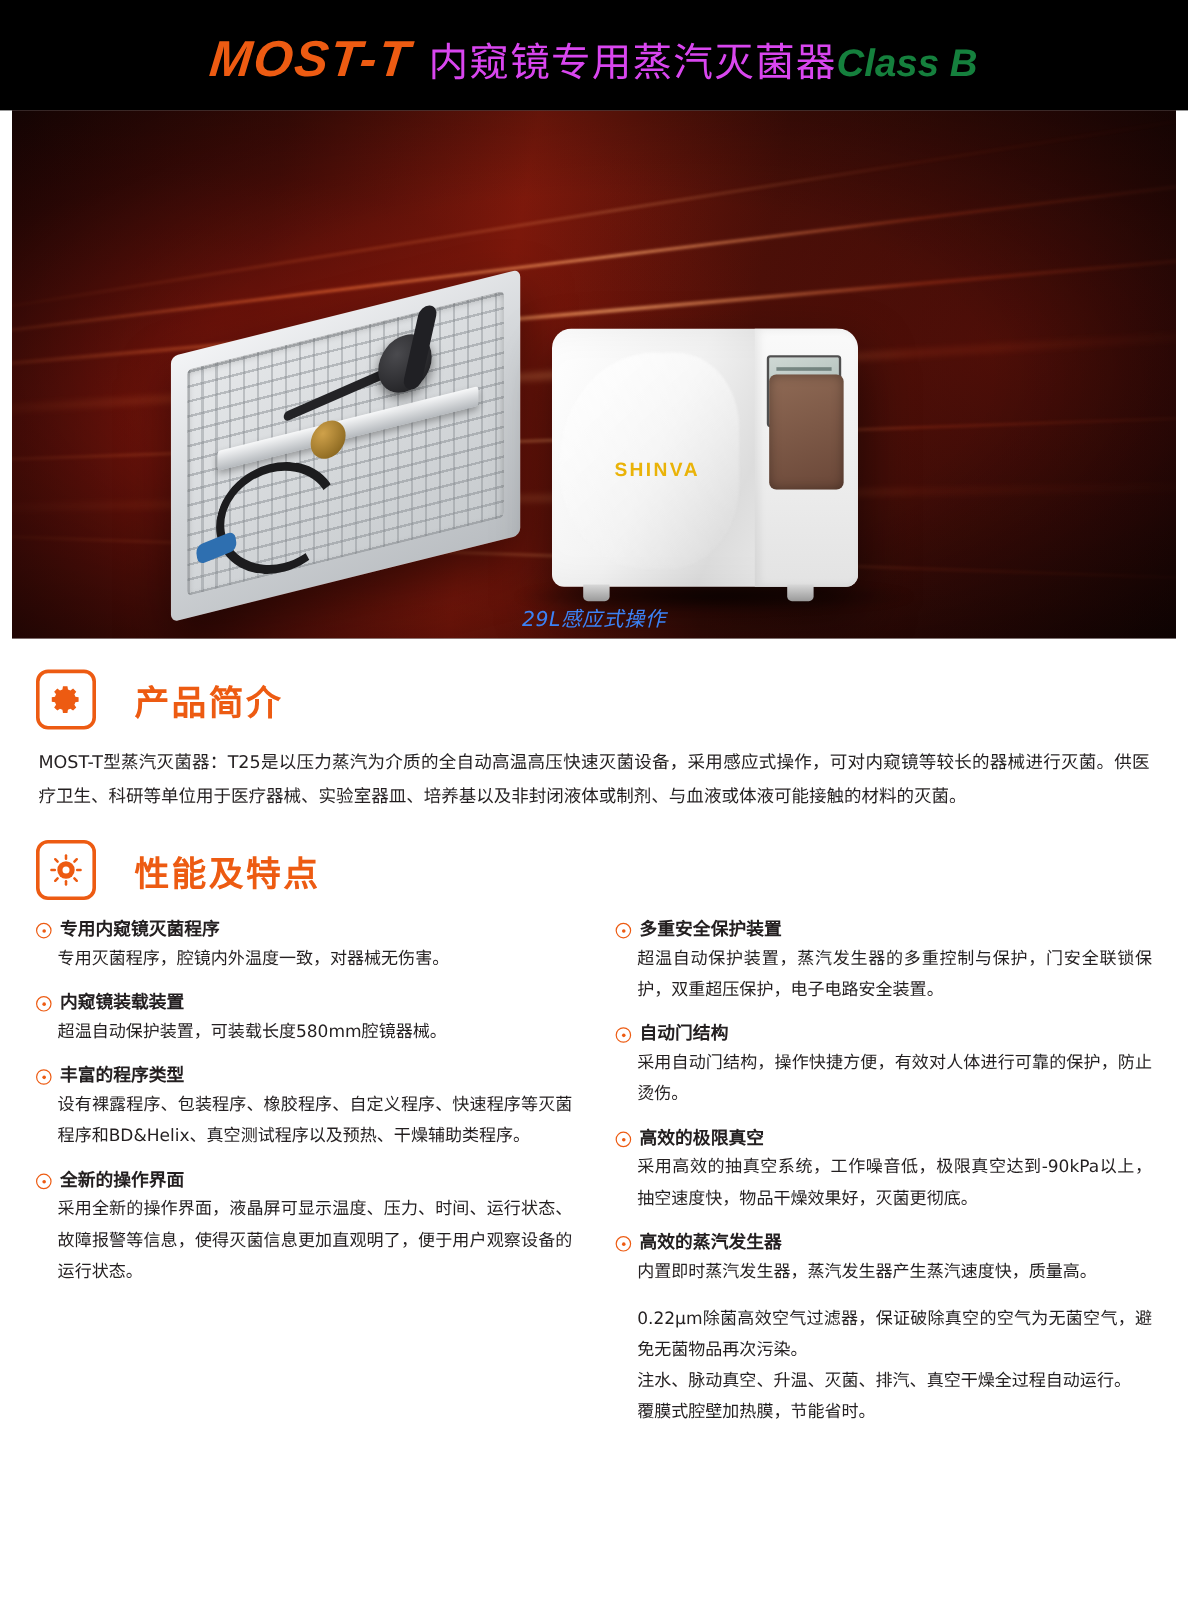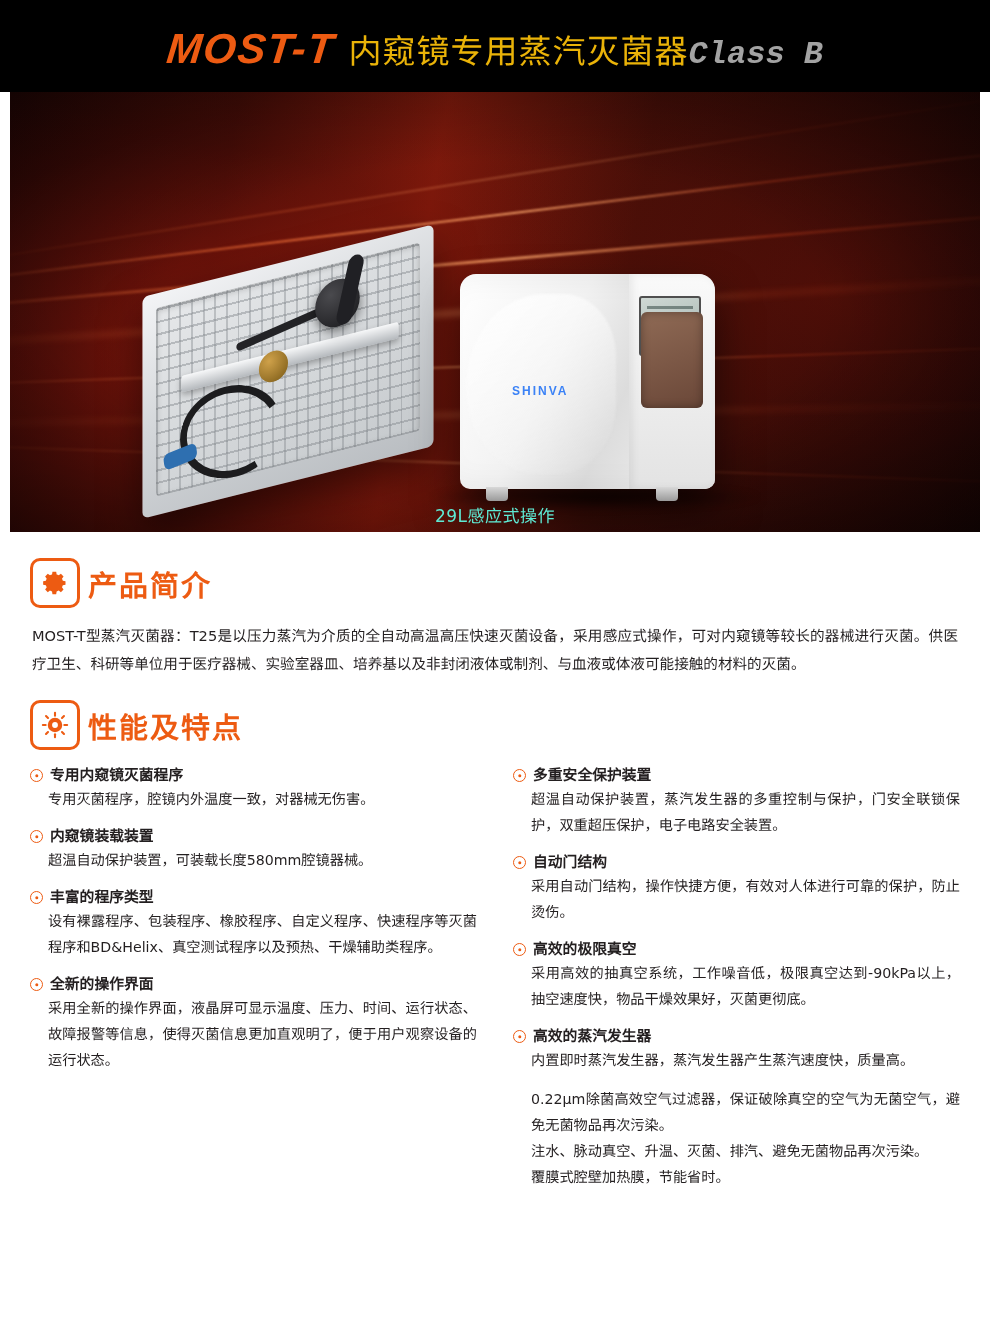--- a/index.html
+++ b/index.html
@@ -37,30 +37,30 @@
     font-size: 42px;
     letter-spacing: 1.5px;
     color: #ed5b12;
     font-style: italic;
     transform: skewX(-6deg);
     margin-right: 14px;
   }
   .brand-cn {
     font-family: "DejaVu Sans", sans-serif;
     font-size: 33px;
-    color: #eab308;
+    color: #d946ef;
     font-weight: 500;
     letter-spacing: 1px;
   }
   .brand-class {
-    font-family: Liberation Mono, monospace;
+    font-family: Liberation Sans, sans-serif;
     font-weight: bold;
     font-style: italic;
     font-size: 32px;
-    color: #a3a3a3;
+    color: #15803d;
     margin-left: 0;
   }
 
   
   .hero {
     position: relative;
     margin: 0 10px;
     height: 440px;
     overflow: hidden;
     background: #140404;
@@ -225,23 +225,23 @@
     content: "";
     position: absolute;
     left: 6px; right: 6px; top: 8px;
     height: 3px;
     background: rgba(40,60,55,.5);
     box-shadow: 0 8px 0 rgba(40,60,55,.35), 0 16px 0 rgba(40,60,55,.3), 0 24px 0 rgba(40,60,55,.25);
   }
   .mach-logo {
     position: absolute;
     left: 52px; top: 110px;
-    font-size: 12px;
+    font-size: 16px;
     letter-spacing: 2px;
-    color: #3b82f6;
+    color: #eab308;
     font-weight: bold;
   }
   .mach-foot {
     position: absolute;
     bottom: -12px;
     width: 22px; height: 14px;
     background: linear-gradient(180deg,#d8d8d8,#9a9a9a);
     border-radius: 0 0 4px 4px;
   }
   .mach-foot.l { left: 26px; }
@@ -257,34 +257,35 @@
     position: absolute;
     left: 0; right: 0;
     top: 440px;
     text-align: center;
   }
   .caption-text {
     position: absolute;
     left: 0; right: 0;
     top: -30px;
     text-align: center;
-    color: #5eead4;
+    color: #3b82f6;
     font-family: "DejaVu Sans", sans-serif;
     font-size: 17px;
     letter-spacing: .5px;
+    font-style: italic;
   }
 
   
   .content {
     padding: 26px 30px 0 30px;
   }
   .sec-head {
     display: flex;
     align-items: center;
-    gap: 8px;
+    gap: 32px;
     margin-bottom: 14px;
   }
   .sec-badge {
     width: 50px; height: 50px;
     border: 3px solid #ed5b12;
     border-radius: 10px;
     display: flex;
     align-items: center;
     justify-content: center;
     box-sizing: border-box;
@@ -522,20 +523,20 @@
           <span>高效的蒸汽发生器</span>
         </div>
         <div class="feat-body">
           <p>内置即时蒸汽发生器，蒸汽发生器产生蒸汽速度快，质量高。</p>
         </div>
       </div>
 
       <div class="feat">
         <div class="feat-body">
           <p>0.22μm除菌高效空气过滤器，保证破除真空的空气为无菌空气，避免无菌物品再次污染。</p>
-          <p>注水、脉动真空、升温、灭菌、排汽、避免无菌物品再次污染。</p>
+          <p>注水、脉动真空、升温、灭菌、排汽、真空干燥全过程自动运行。</p>
           <p>覆膜式腔壁加热膜，节能省时。</p>
         </div>
       </div>
 
     </div>
   </div>
 </div>
 
 </body></html>

